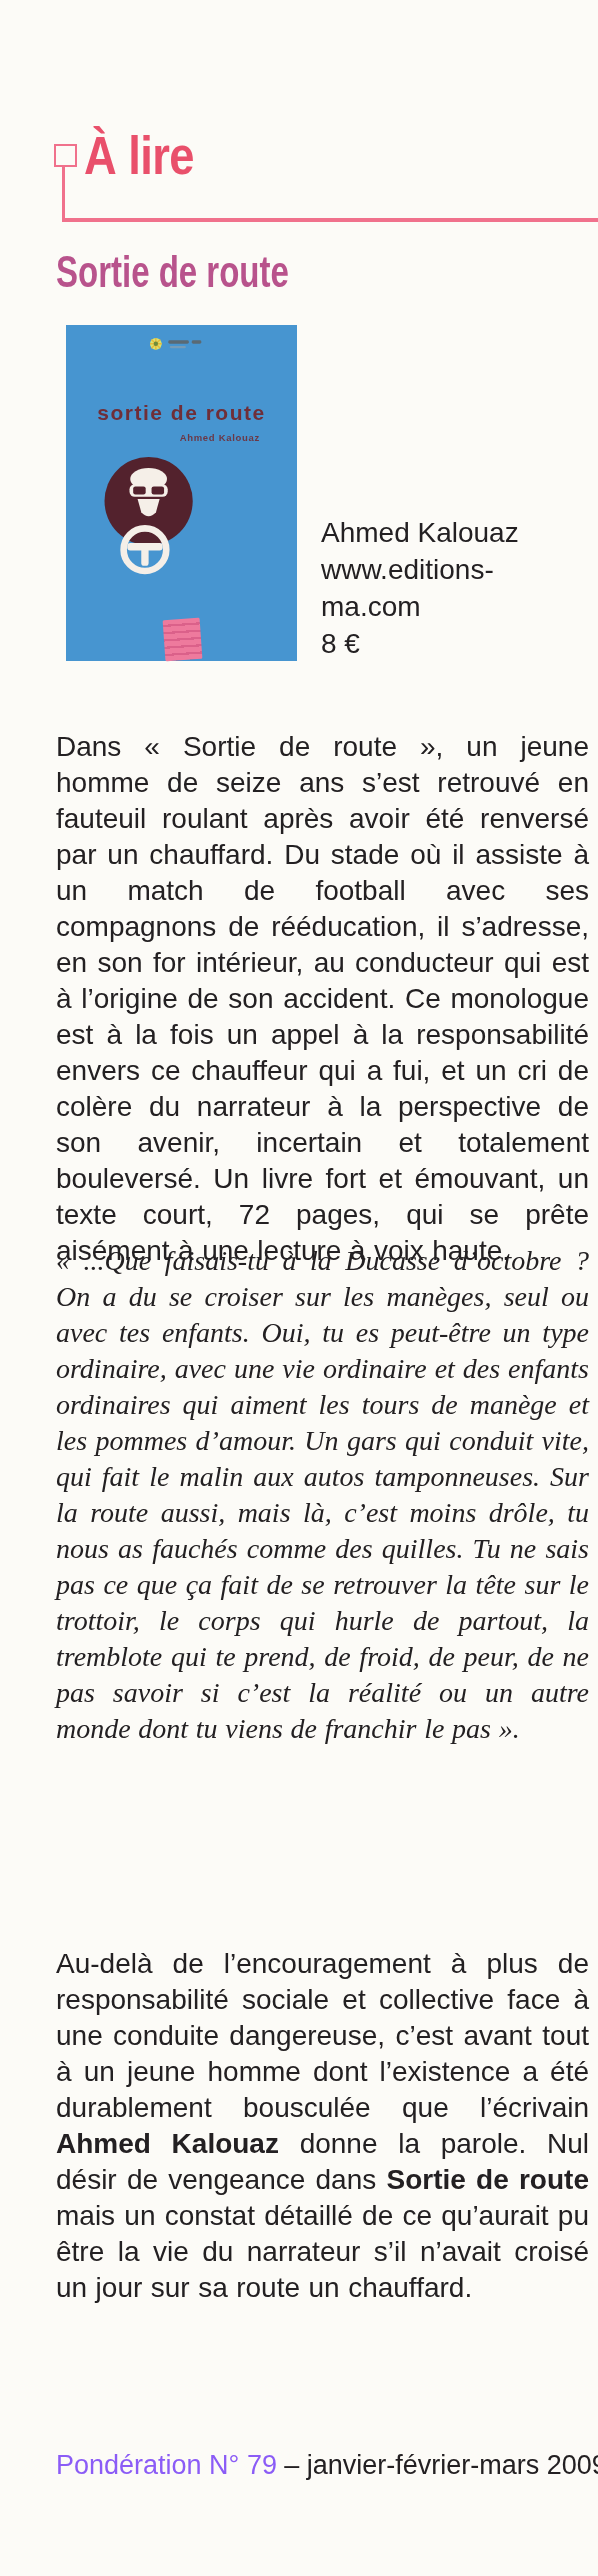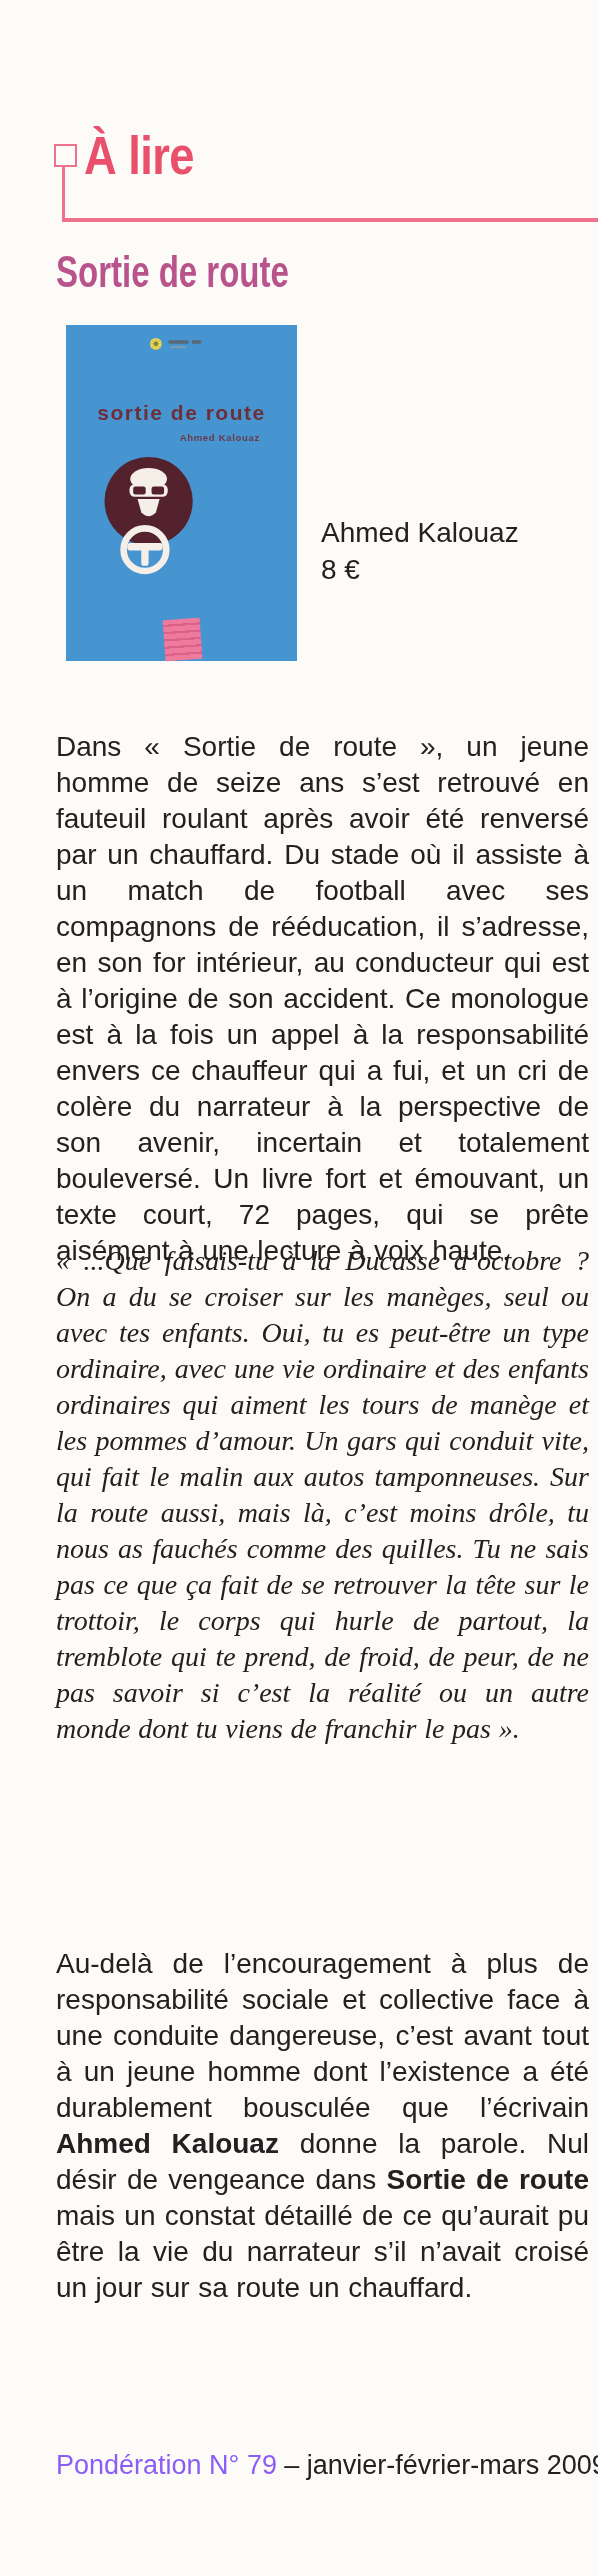--- a/index.html
+++ b/index.html
@@ -127,20 +127,21 @@
         <rect x="33" y="117" width="48" height="10" rx="4" fill="#f5efe8"></rect>
         <rect x="52" y="124" width="10" height="24" rx="4" fill="#f5efe8"></rect>
         <circle cx="57" cy="123" r="6" fill="#f5efe8"></circle>
       </svg>
     </div>
     <div class="cover-stamp"></div>
   </div>
 
   <div class="book-info">
     <div>Ahmed Kalouaz</div>
+    <div>www.editions-ma.com</div>
     <div>8 €</div>
   </div>
 
   <div class="para p1">Dans « Sortie de route », un jeune homme de seize ans s’est retrouvé en fauteuil roulant après avoir été renversé par un chauffard. Du stade où il assiste à un match de football avec ses compagnons de rééducation, il s’adresse, en son for intérieur, au conducteur qui est à l’origine de son accident. Ce monologue est à la fois un appel à la responsabilité envers ce chauffeur qui a fui, et un cri de colère du narrateur à la perspective de son avenir, incertain et totalement bouleversé. Un livre fort et émouvant, un texte court, 72 pages, qui se prête aisément à une lecture à voix haute.</div>
 
   <div class="para quote">« ...Que faisais-tu à la Ducasse d’octobre ? On a du se croiser sur les manèges, seul ou avec tes enfants. Oui, tu es peut-être un type ordinaire, avec une vie ordinaire et des enfants ordinaires qui aiment les tours de manège et les pommes d’amour. Un gars qui conduit vite, qui fait le malin aux autos tamponneuses. Sur la route aussi, mais là, c’est moins drôle, tu nous as fauchés comme des quilles. Tu ne sais pas ce que ça fait de se retrouver la tête sur le trottoir, le corps qui hurle de partout, la tremblote qui te prend, de froid, de peur, de ne pas savoir si c’est la réalité ou un autre monde dont tu viens de franchir le pas ».</div>
 
   <div class="para p3"><span>Au-delà de l’encouragement à plus de responsabilité sociale et collective face à une conduite dangereuse, c’est avant tout à un jeune homme dont l’existence a été durablement bousculée que l’écrivain </span><span class="bold">Ahmed Kalouaz</span><span> donne la parole. Nul désir de vengeance dans </span><span class="bold">Sortie de route</span><span> mais un constat détaillé de ce qu’aurait pu être la vie du narrateur s’il n’avait croisé un jour sur sa route un chauffard.</span></div>
 
 

